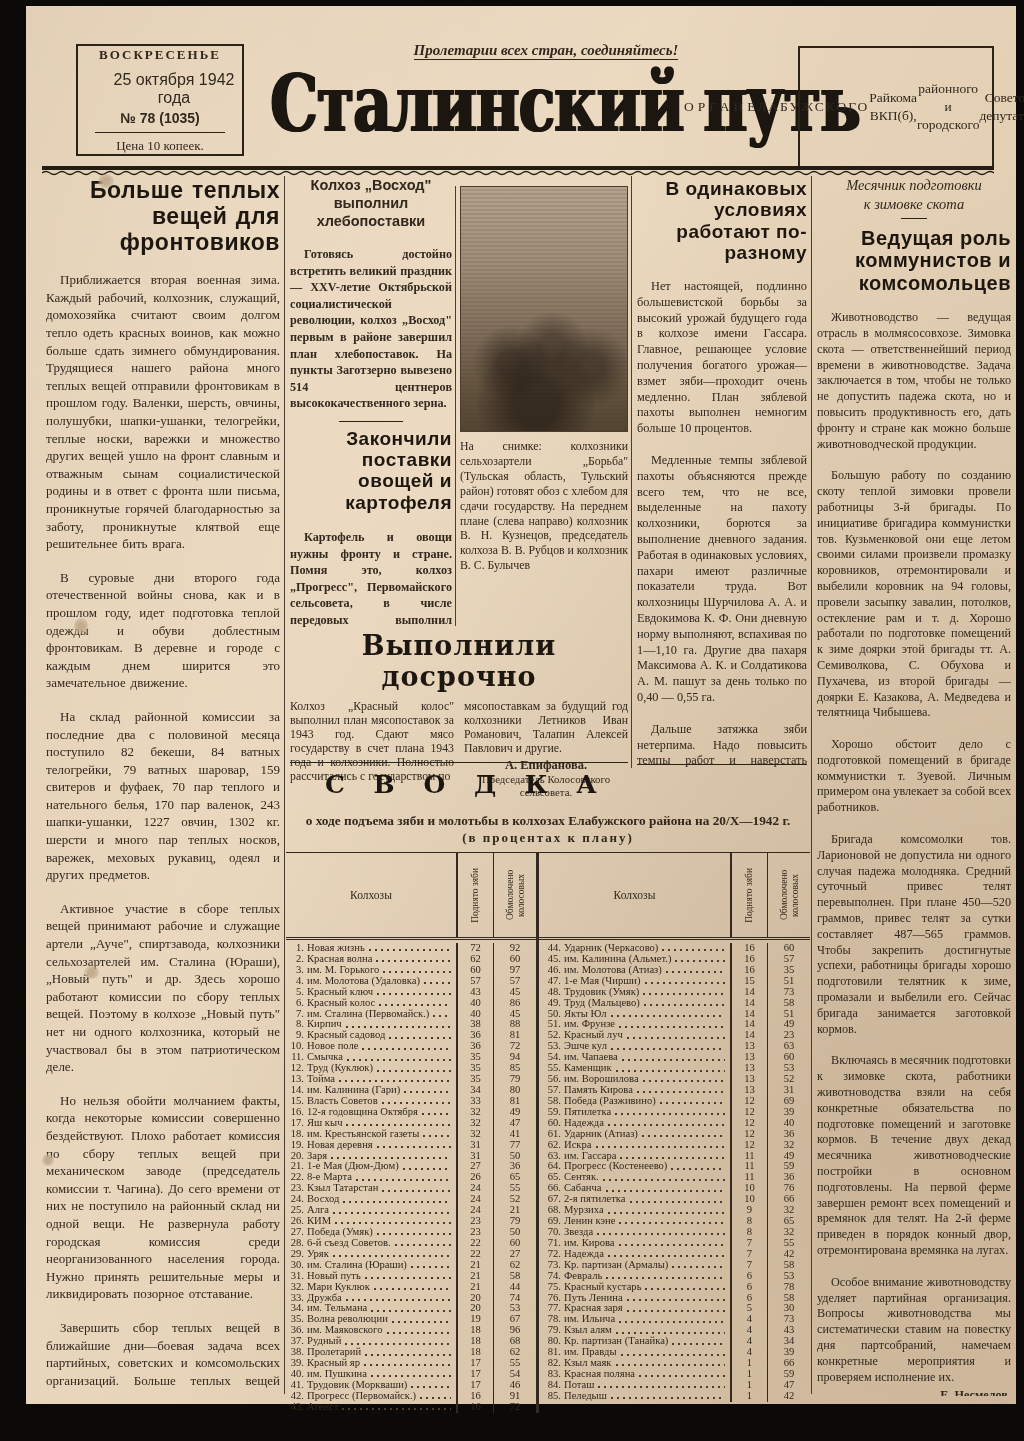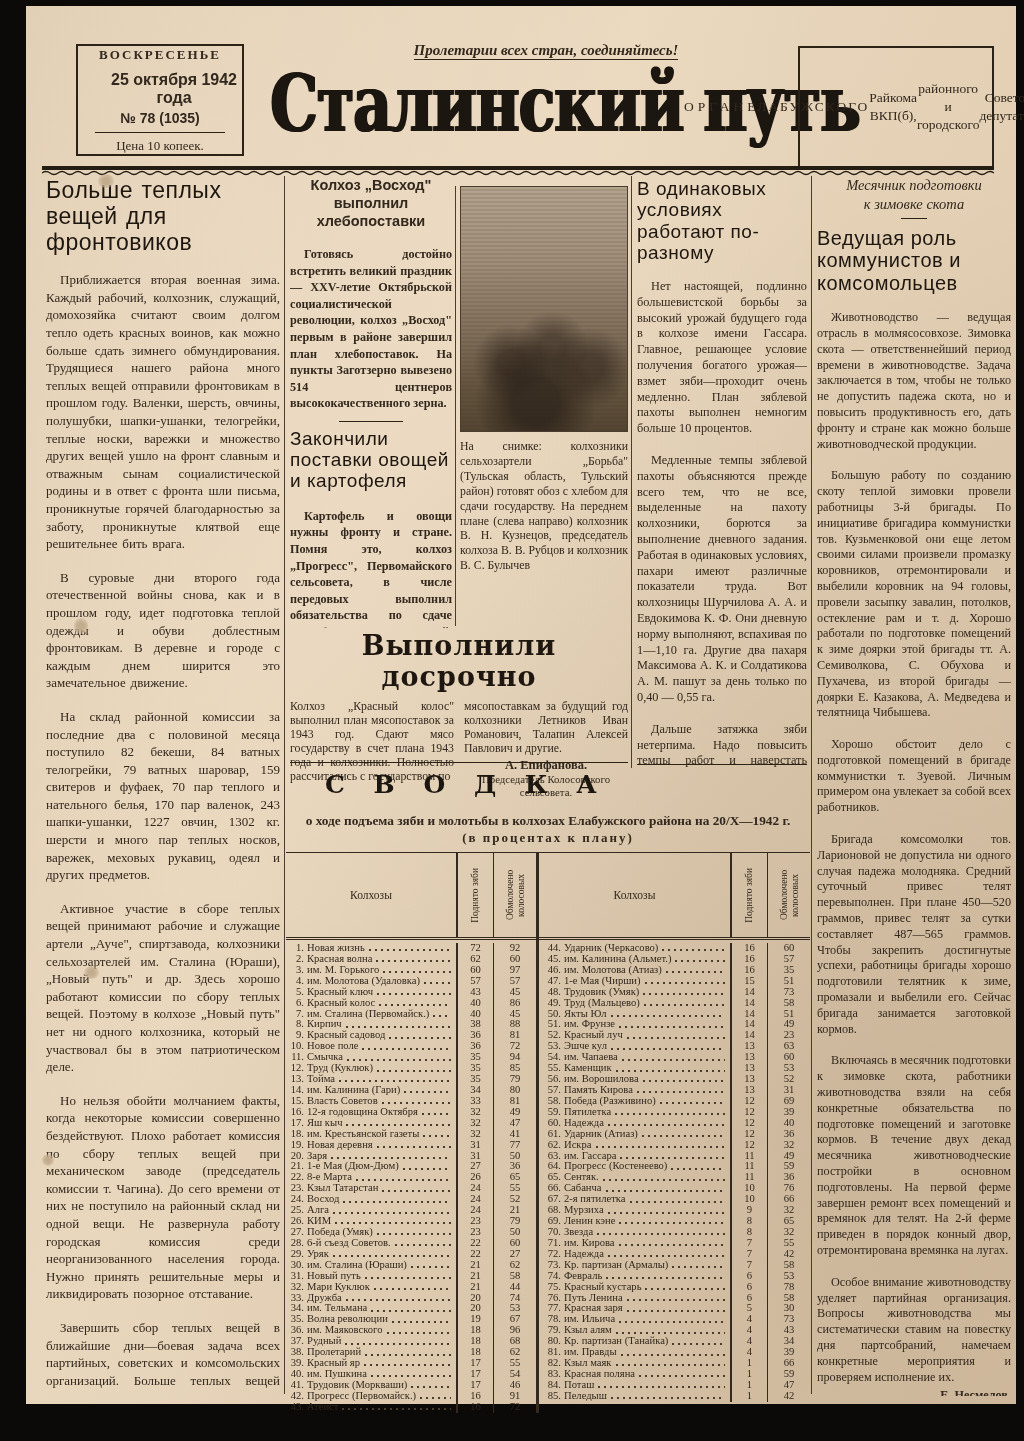--- a/index.html
+++ b/index.html
@@ -11,21 +11,21 @@
        radial-gradient(ellipse at 85% 80%, rgba(120,95,70,.18), transparent 60%),
        linear-gradient(115deg,#ddc9ae,#e9d7bd 38%,#e3d0b5 62%,#d9c3a6);
      color:#32281d;}
   .blem{position:absolute;border-radius:50%;background:radial-gradient(circle,#c3ac8e 30%,rgba(195,172,142,0));}
   .tear{position:absolute;left:0;top:1268px;width:58px;height:150px;
      background:radial-gradient(ellipse 60% 50% at 0% 50%,#0c0a08 58%,rgba(12,10,8,0) 62%);}
   
   .issue-box{position:absolute;left:50px;top:38px;width:164px;height:108px;border:2px solid #2c2317;
      display:flex;flex-direction:column;align-items:center;justify-content:center;text-align:center;}
   .issue-day{font-size:13px;font-weight:bold;letter-spacing:2px;}
-  .issue-date{font-family:"Liberation Sans",sans-serif;font-size:16px;font-weight:bold;margin-top:8px;padding-left:28px;}
+  .issue-date{font-family:"Liberation Sans",sans-serif;font-size:16px;font-weight:normal;margin-top:8px;padding-left:28px;}
   .issue-num{font-family:"Liberation Sans",sans-serif;font-size:14px;font-weight:bold;margin-top:3px;}
   .issue-sep{width:130px;border-top:1px solid #2c2317;margin:6px 0 5px;}
   .issue-price{font-size:13px;}
   .slogan{position:absolute;left:250px;top:36px;width:540px;text-align:center;
      font-style:italic;font-weight:bold;font-size:15px;}
   .slogan span{border-bottom:1.5px solid #2c2317;padding-bottom:1px;}
   .masthead{position:absolute;left:244px;top:56px;width:552px;text-align:center;
      font-family:"DejaVu Serif",serif;font-weight:bold;font-size:60px;color:#1c1610;
      transform:scaleY(1.3);transform-origin:50% 20%;letter-spacing:-1px;
      text-shadow:1.4px 0 #1c1610,-1px 0 #1c1610;white-space:nowrap;}
@@ -33,22 +33,22 @@
      display:flex;flex-direction:row;align-items:center;justify-content:center;text-align:center;font-size:13.5px;line-height:18px;}
   .organ-l1{letter-spacing:4px;}
   .organ-l2{letter-spacing:2px;}
   .rule-wave{position:absolute;left:16px;top:160px;width:952px;height:10px;}
   .rule-wave .bar{height:3.5px;background:#241d14;}
   .rule-wave svg{display:block;}
   
   .vrule{position:absolute;width:1px;background:#4a3d2d;}
   .col{position:absolute;overflow:hidden;text-align:justify;}
   .par{margin:16px 0 3px;text-indent:14px;}
-  .head-slab{font-family:"Liberation Sans",sans-serif;font-weight:normal;color:#1e1710;
-     text-align:left;line-height:1.12;letter-spacing:.5px;}
+  .head-slab{font-family:"Liberation Sans",sans-serif;font-weight:bold;color:#1e1710;
+     text-align:right;line-height:1.12;letter-spacing:.5px;}
   .col1{left:20px;top:170px;width:234px;height:1214px;font-size:13px;line-height:17.6px;word-spacing:1.5px;}
   .col1 .head-slab{font-size:23px;margin:2px 0 12px;}
   .col2{left:264px;top:170px;width:162px;height:452px;font-size:12.2px;line-height:16.6px;font-weight:bold;}
   .col2 .head-sans{font-family:"Liberation Sans",sans-serif;font-weight:bold;font-size:14.5px;
      text-align:center;line-height:18px;margin-bottom:7px;}
   .col2 .head-slab{font-size:19px;margin:0 0 8px;}
   .shortrule{width:64px;border-top:1.5px solid #2c2317;margin:9px auto 6px;}
   .col3{left:434px;top:170px;width:168px;height:452px;}
   .photo{width:168px;height:246px;margin-top:10px;
      background:

